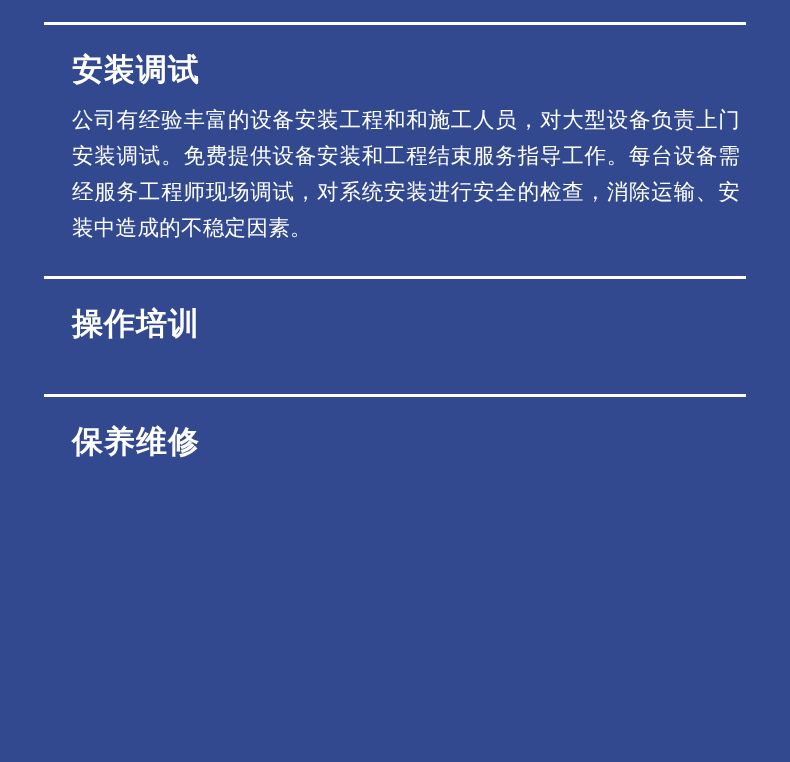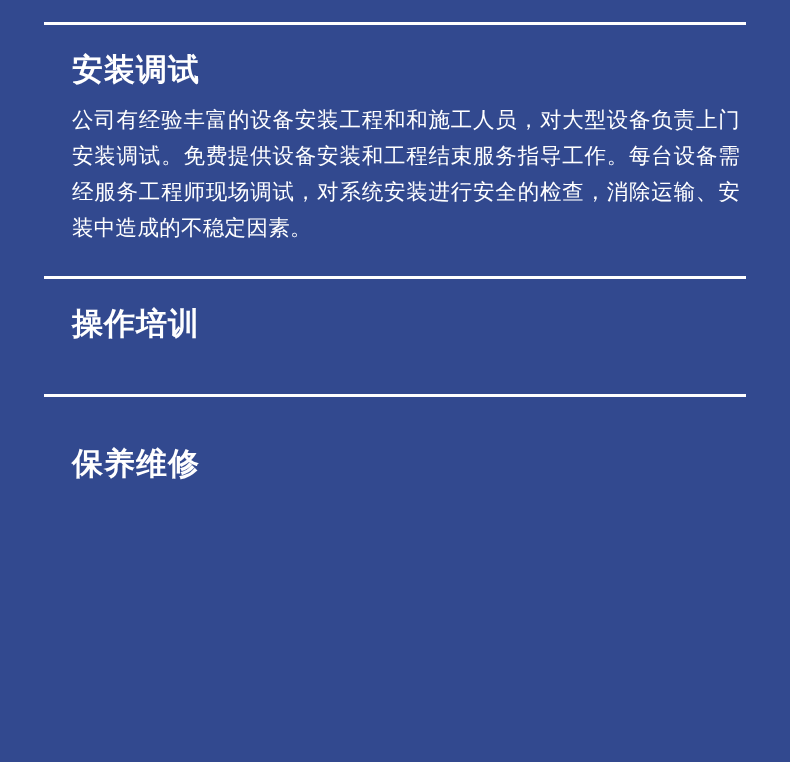--- a/index.html
+++ b/index.html
@@ -49,21 +49,21 @@
     font-size: 21.5px;
     line-height: 36px;
     margin: 0;
     padding-right: 6px;
     letter-spacing: 0.3px;
     text-align: justify;
     text-justify: inter-character;
   }
   .sec-1 { padding-bottom: 30px; }
   .sec-2 { padding-bottom: 30px; }
-  .sec-3 { padding-bottom: 10px; margin-top: 22px; }
+  .sec-3 { padding-bottom: 10px; }
   .spacer-1 { height: 8px; }
 </style>
 </head>
 <body>
 
 <div class="page">
 
   <div class="rule top"></div>
 
   <div class="section sec-1">

